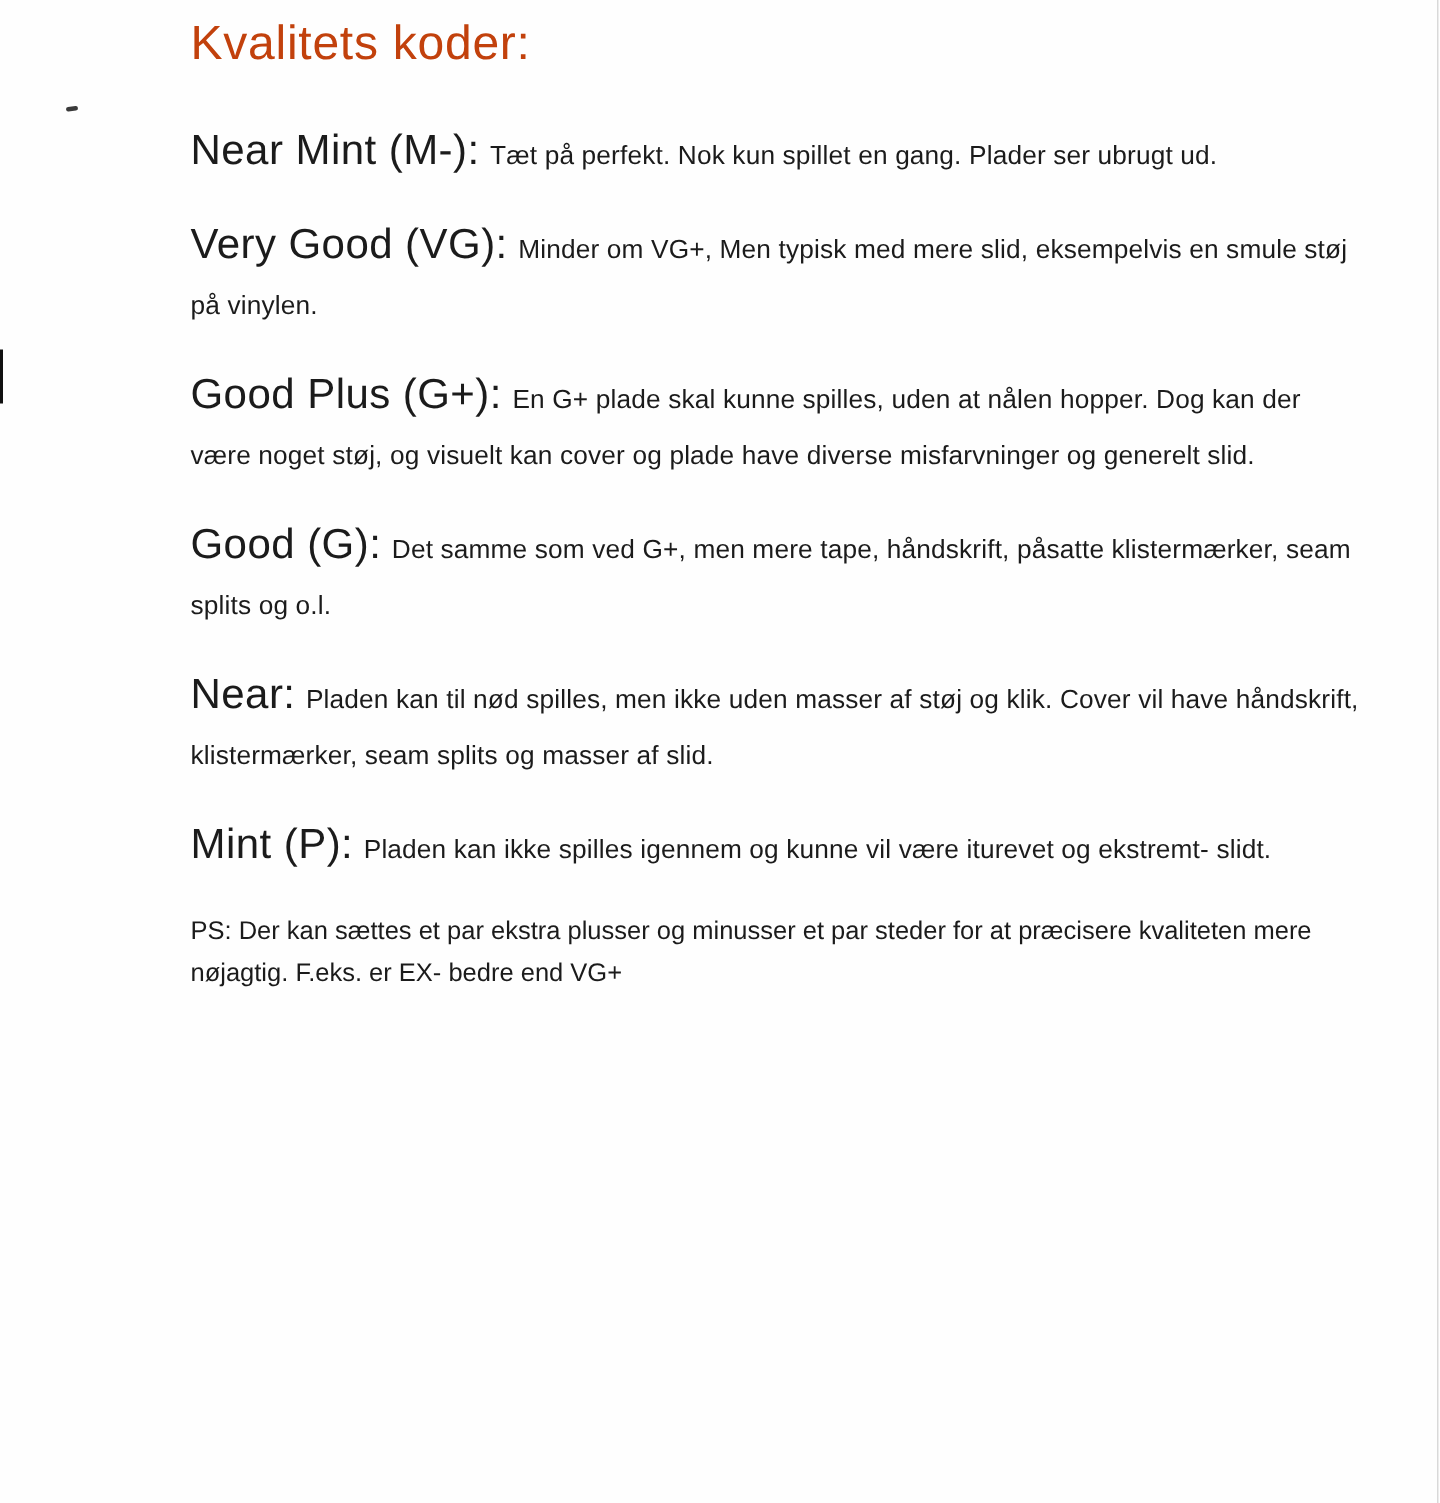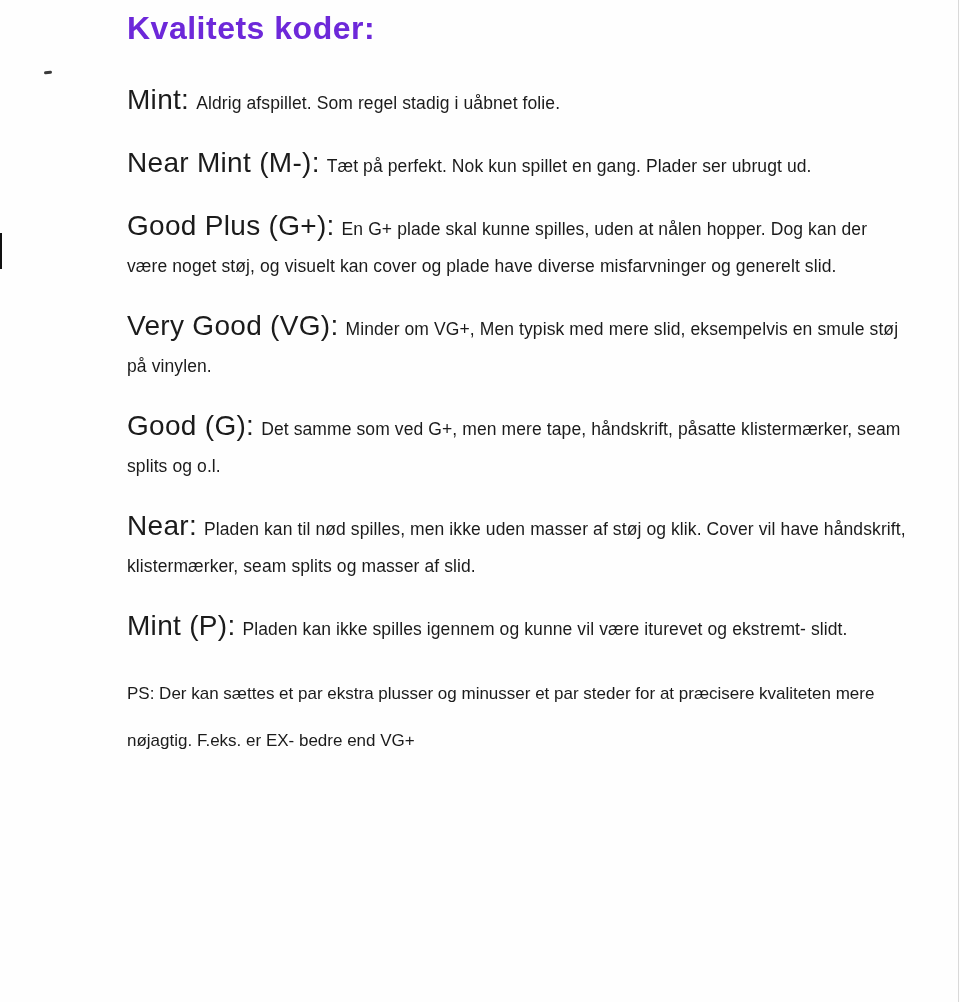--- a/index.html
+++ b/index.html
@@ -22,41 +22,41 @@
     background: #fefefe;
   }
   .content {
     position: absolute;
     left: 127px;
     top: 10px;
     width: 785px;
   }
   h1.doc-title {
     font-size: 32px;
-    font-weight: 700;
-    color: #6d28d9;
+    font-weight: 400;
+    color: #c2410c;
     letter-spacing: 0.5px;
     margin: 0 0 34px 0;
   }
   .entry {
     margin: 0 0 22px 0;
     font-size: 17.5px;
     line-height: 37px;
     letter-spacing: 0.1px;
     color: #1b1b1b;
   }
   .entry .term {
     font-size: 28px;
     letter-spacing: 0.3px;
     padding-right: 7px;
     color: #1b1b1b;
   }
   .footnote {
     font-size: 17px;
-    line-height: 47px;
+    line-height: 28px;
     margin: 2px 0 0 0;
     color: #1b1b1b;
   }
   
   .artifact-dash {
     position: absolute;
     left: 44px;
     top: 71px;
     width: 8px;
     height: 3px;
@@ -87,36 +87,33 @@
 <div class="page">
 
   <div class="artifact-dash"></div>
   <div class="artifact-edge-line"></div>
   <div class="artifact-right-edge"></div>
 
   <div class="content">
 
     <h1 class="doc-title">Kvalitets koder:</h1>
 
-    <p class="entry">
-      <span class="term">Mint:</span><span class="desc">Aldrig afspillet. Som regel stadig i uåbnet folie.</span>
-    </p>
 
     <p class="entry">
       <span class="term">Near Mint (M-):</span><span class="desc">Tæt på perfekt. Nok kun spillet en gang. Plader ser ubrugt ud.</span>
     </p>
 
 
 
     <p class="entry">
-      <span class="term">Good Plus (G+):</span><span class="desc">En G+ plade skal kunne spilles, uden at nålen hopper. Dog kan der være noget støj, og visuelt kan cover og plade have diverse misfarvninger og generelt slid.</span>
+      <span class="term">Very Good (VG):</span><span class="desc">Minder om VG+, Men typisk med mere slid, eksempelvis en smule støj på vinylen.</span>
     </p>
 
     <p class="entry">
-      <span class="term">Very Good (VG):</span><span class="desc">Minder om VG+, Men typisk med mere slid, eksempelvis en smule støj på vinylen.</span>
+      <span class="term">Good Plus (G+):</span><span class="desc">En G+ plade skal kunne spilles, uden at nålen hopper. Dog kan der være noget støj, og visuelt kan cover og plade have diverse misfarvninger og generelt slid.</span>
     </p>
 
     <p class="entry">
       <span class="term">Good (G):</span><span class="desc">Det samme som ved G+, men mere tape, håndskrift, påsatte klistermærker, seam splits og o.l.</span>
     </p>
 
     <p class="entry">
       <span class="term">Near:</span><span class="desc">Pladen kan til nød spilles, men ikke uden masser af støj og klik. Cover vil have håndskrift, klistermærker, seam splits og masser af slid.</span>
     </p>
 

